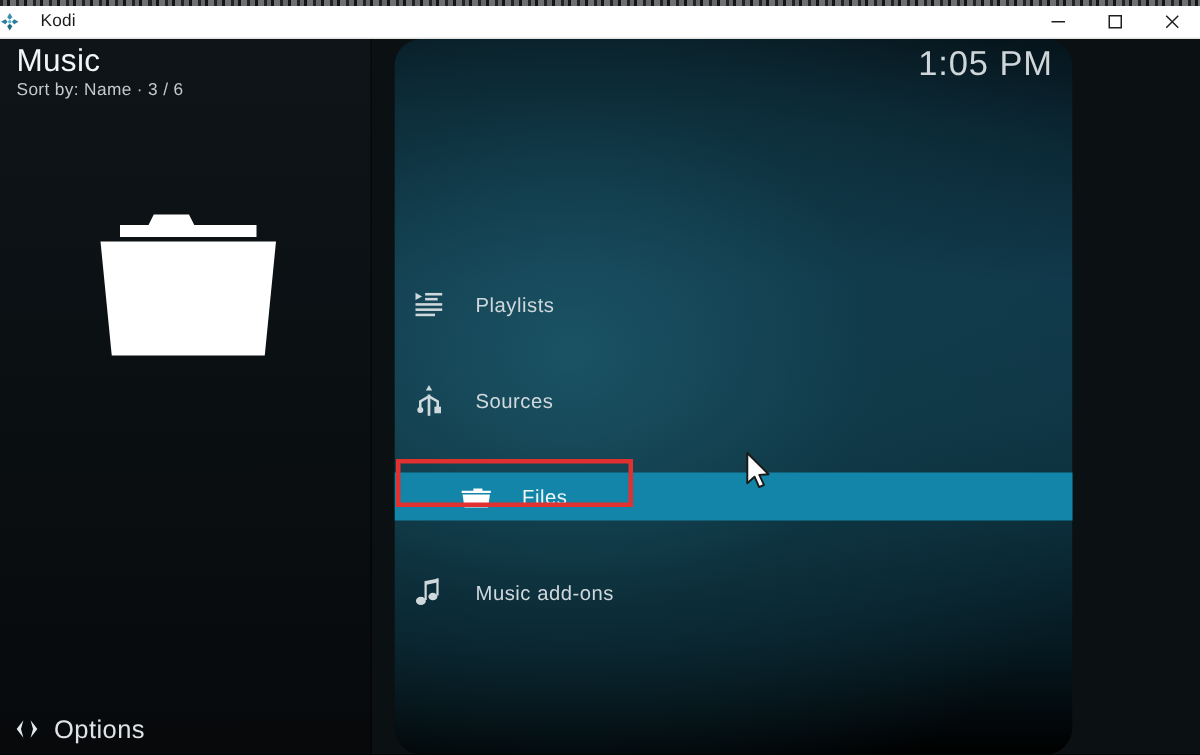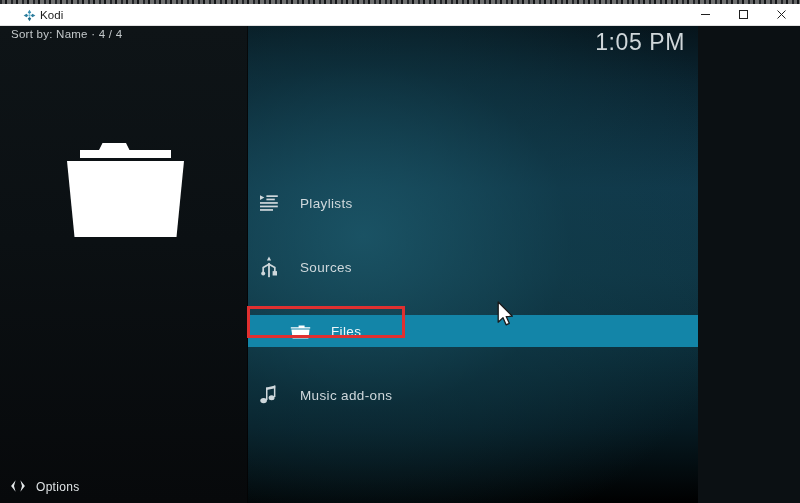--- a/index.html
+++ b/index.html
@@ -21,21 +21,21 @@
         rgba(245,247,248,.9) 7px, rgba(245,247,248,.9) 11px);
     opacity:.5;
   }
 
   
   .titlebar {
     position:absolute; top:4px; left:0; width:800px; height:22px;
     background:#ffffff; display:flex; align-items:center;
     border-bottom:1px solid #e2e2e2;
   }
-  .tb-left { display:flex; align-items:center; gap:4px; padding-left:23px; }
+  .tb-left { display:flex; gap:14px; padding-left:0; }
   .kodi-logo { width:13px; height:13px; position:relative; display:block; }
   .tb-title { font-size:11.5px; color:#1b1b1b; letter-spacing:.1px; }
   .tb-buttons { margin-left:auto; display:flex; height:22px; }
   .tb-btn {
     width:38px; height:22px; display:flex; align-items:center; justify-content:center;
     color:#202020; cursor:default;
   }
   .tb-btn svg { display:block; }
 
   
@@ -68,31 +68,32 @@
   .thumb-wrap { position:absolute; top:108px; left:63px; width:125px; height:110px; }
   .thumb-wrap svg { display:block; }
 
   
   .options-bar {
     position:absolute; left:0; bottom:0; width:248px; height:33px;
     display:flex; align-items:center; gap:10px; padding-left:10px;
     z-index:4;
   }
   .options-icon { width:16px; height:16px; display:block; }
-  .options-label { font-size:12px; color:#dfe3e5; letter-spacing:.3px; }
+  .options-label { font-size:17px; color:#dfe3e5; letter-spacing:.3px; }
 
   
   .right-panel {
-    position:absolute; top:0; left:246px; width:452px; height:477px;
+    position:absolute; top:0; left:263px; width:452px; height:477px;
     background:
       radial-gradient(120% 95% at 26% 44%, rgba(29,90,108,.78) 0%, rgba(18,62,76,.45) 38%, rgba(0,0,0,0) 72%),
       linear-gradient(180deg,
         #06141b 0%, #0a2430 12%, #10384a 34%, #0f3645 52%,
         #0b2c38 68%, #061a22 84%, #020709 96%, #000 100%);
     overflow:hidden;
+    border-radius:18px;
   }
 
   .clock {
     position:absolute; top:3px; right:13px;
     font-size:23px; color:#cfd6d9; font-weight:300; letter-spacing:.6px;
   }
 
   
   .menu { position:absolute; top:161px; left:0; width:552px;text-align:right; }
   .menu-row {
@@ -223,21 +224,22 @@
           </span>
           <span class="menu-label">Music add-ons</span>
         </div>
 
       </div>
     </div>
 
     <div class="left-panel">
 
       <div class="header-block">
-        <div class="header-sub">Sort by: Name  ·  4 / 4</div>
+        <div class="header-title">Music</div>
+        <div class="header-sub">Sort by: Name  ·  3 / 6</div>
       </div>
 
       <div class="thumb-wrap">
         <svg width="125" height="110" viewBox="0 0 125 110">
           <path d="M17 16 L36 16 L39.5 9 L63 9 L66.5 16 L108 16 L108 24 L17 24 Z" fill="#ffffff"></path>
           <path d="M4 27 L121 27 L113.5 103 L11.5 103 Z" fill="#ffffff"></path>
         </svg>
       </div>
 
       <div class="options-bar">

